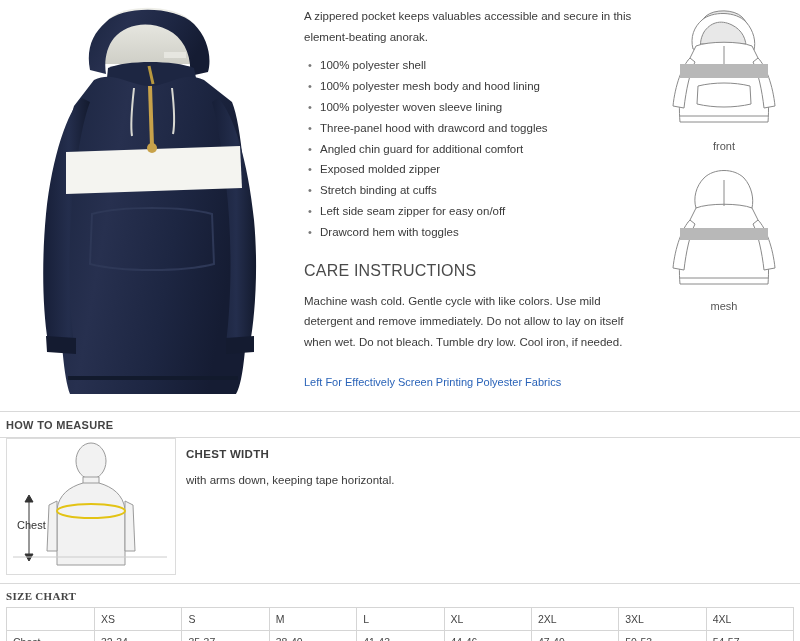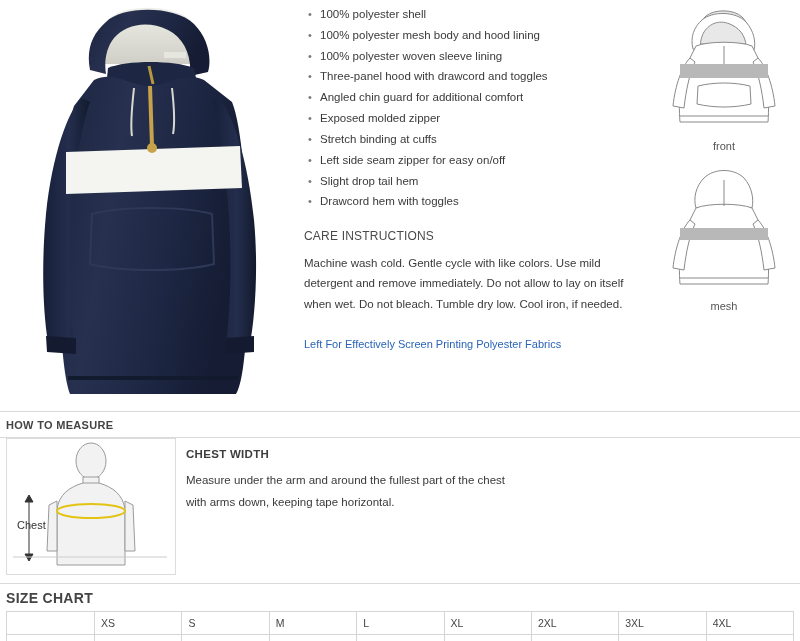--- a/index.html
+++ b/index.html
@@ -59,21 +59,21 @@
   }
   ul.features li:before {
     content: "\2022";
     position: absolute;
     left: -12px;
     top: 0;
     color: #777;
     font-size: 11px;
   }
   .care-title {
-    font-size: 12px;
+    font-size: 16px;
     color: #4a4a4a;
     margin: 4px 0 6px 0;
     letter-spacing: .2px;
   }
   .care-text {
     font-size: 11.5px;
     line-height: 1.75;
     margin: 0 0 16px 0;
   }
   .tips-link {
@@ -137,26 +137,27 @@
     letter-spacing: .3px;
   }
   .measure-desc {
     font-size: 11.5px;
     color: #3a3a3a;
     line-height: 1.9;
   }
 
   
   .chart-head {
-    font-size: 14px;
+    font-size: 11px;
     font-weight: bold;
     color: #444;
     padding: 6px 6px 5px 6px;
     border-top: 1px solid #d9d9d9;
     letter-spacing: .3px;
+    font-family: Liberation Serif, serif;
   }
   table.sizes {
     border-collapse: collapse;
     width: 788px;
     margin-left: 6px;
     font-size: 10.5px;
     color: #444;
   }
   table.sizes th, table.sizes td {
     border: 1px solid #d5d5d5;
@@ -221,30 +222,30 @@
         <path d="M112 82 C110 100 108 118 110 130" stroke="#d8d8d2" stroke-width="2" fill="none"></path>
         <path d="M150 82 C152 100 153 118 151 128" stroke="#d8d8d2" stroke-width="2" fill="none"></path>
 
         <path d="M46 372 L216 372" stroke="#121a2d" stroke-width="4" fill="none"></path>
 
         <rect x="142" y="46" width="22" height="6" fill="#e6e6e0"></rect>
       </svg>
     </div>
 
     <div class="desc-col">
+      <p class="desc-intro">A zippered pocket keeps valuables accessible and secure in this element-beating anorak.</p>
       <ul class="features">
         <li>100% polyester shell</li>
         <li>100% polyester mesh body and hood lining</li>
         <li>100% polyester woven sleeve lining</li>
         <li>Three-panel hood with drawcord and toggles</li>
         <li>Angled chin guard for additional comfort</li>
         <li>Exposed molded zipper</li>
         <li>Stretch binding at cuffs</li>
         <li>Left side seam zipper for easy on/off</li>
-        <li>Slight drop tail hem</li>
         <li>Drawcord hem with toggles</li>
       </ul>
       <div class="care-title">CARE INSTRUCTIONS</div>
       <p class="care-text">Machine wash cold. Gentle cycle with like colors. Use mild detergent and remove immediately. Do not allow to lay on itself when wet. Do not bleach. Tumble dry low. Cool iron, if needed.</p>
       <a href="#" class="tips-link">Left For Effectively Screen Printing Polyester Fabrics</a>
     </div>
 
     <div class="sketch-col">
       <div class="sketch-box">
         <svg width="124" height="128" viewBox="0 0 124 128">
@@ -299,21 +300,20 @@
           <path d="M22 60 L22 118"></path>
           <path d="M18 63 L22 56 L26 63 Z"></path>
           <path d="M18 115 L22 122 L26 115 Z"></path>
         </g>
         <text x="10" y="90" font-family="Liberation Sans, sans-serif" font-size="11" fill="#333">Chest</text>
         <path d="M6 118 L160 118" stroke="#cccccc" stroke-width="1"></path>
       </svg>
     </div>
     <div class="measure-text">
       <div class="measure-title">CHEST WIDTH</div>
-      <div class="measure-desc">Measure under the arm and around the fullest part of the chest</div>
       <div class="measure-desc">with arms down, keeping tape horizontal.</div>
     </div>
   </div>
 
   <div class="chart-head">SIZE CHART</div>
   <table class="sizes">
     <thead>
       <tr>
         <th class="rowlabel-head"></th>
         <th>XS</th>

